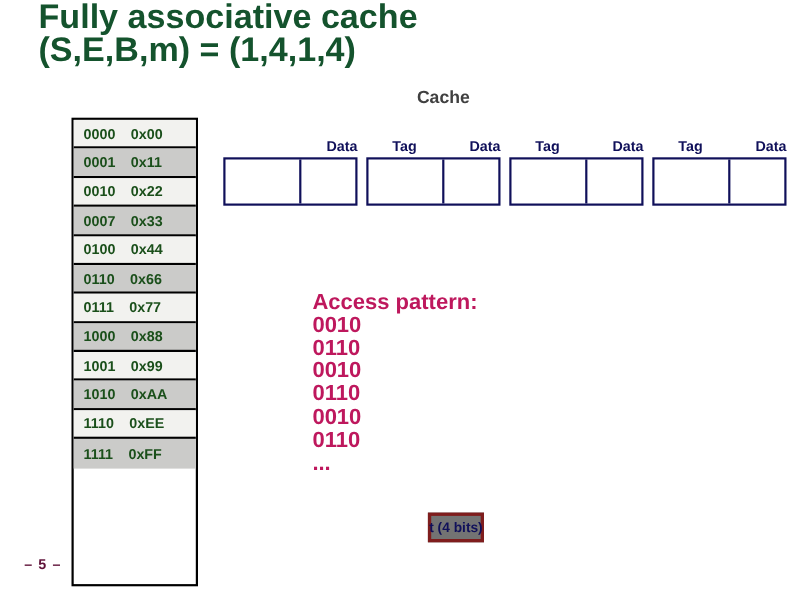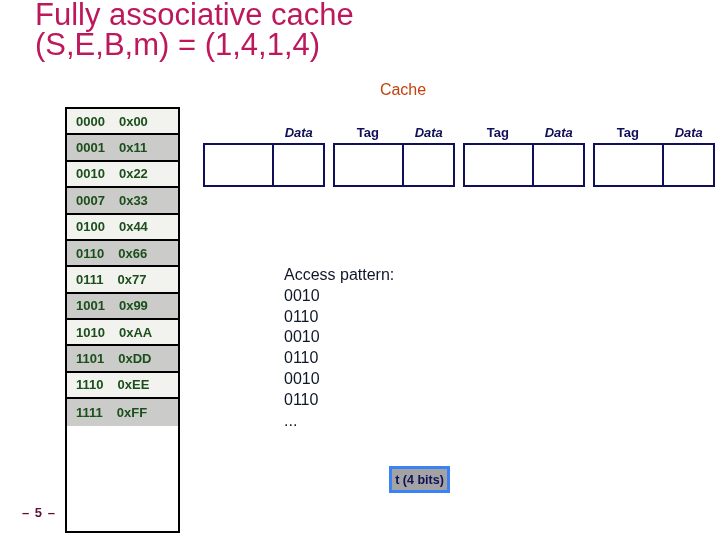--- a/index.html
+++ b/index.html
@@ -2,26 +2,26 @@
 <html><head>
 <meta charset="utf-8">
 <style>
   html,body{margin:0;padding:0;}
   body{
     width:720px;height:540px;position:relative;background:#ffffff;
     font-family:"Liberation Sans",sans-serif;overflow:hidden;
   }
   .title{
     position:absolute;left:35px;top:0px;
-    font-size:31px;font-weight:normal;line-height:30px;
-    color:#be185d;letter-spacing:0px;white-space:nowrap;
+    font-size:31px;font-weight:bold;line-height:30px;
+    color:#14532d;letter-spacing:0px;white-space:nowrap;
   }
   .cache-label{
     position:absolute;left:343px;top:81px;width:120px;text-align:center;
-    font-size:16px;font-weight:normal;color:#c2410c;
+    font-size:16px;font-weight:bold;color:#404040;
   }
   
   .mem-table{
     position:absolute;left:65px;top:107px;width:115px;height:426px;
     box-sizing:border-box;border:2px solid #000;
     display:grid;grid-template-rows:repeat(16,1fr);
   }
   .mem-row{
     box-sizing:border-box;border-bottom:2px solid #000000;
     display:flex;align-items:center;padding-left:9px;gap:14px;
@@ -34,36 +34,36 @@
   .cache-lines{
     position:absolute;left:203px;top:125px;width:512px;
     display:flex;gap:8px;
   }
   .cline{width:122px;}
   .cline-labels{
     display:flex;height:18px;
     font-size:13px;font-weight:bold;color:#10105a;
   }
   .cline-labels .tag-lab{width:57%;text-align:center;}
-  .cline-labels .data-lab{width:43%;text-align:center;font-style:italic;}
+  .cline-labels .data-lab{width:43%;text-align:right;}
   .cline-box{
     box-sizing:border-box;height:44px;border:2px solid #10105a;
     display:flex;background:#ffffff;
   }
   .cline-tag{width:57%;box-sizing:border-box;}
   .cline-data{width:43%;box-sizing:border-box;border-left:2px solid #10105a;}
   
   .access{
     position:absolute;left:284px;top:265px;
-    color:#0f172a;font-weight:normal;font-size:16px;line-height:20.8px;
+    color:#be185d;font-weight:bold;font-size:20px;line-height:20.8px;
   }
   
   .tbits{
-    position:absolute;left:389px;top:466px;width:61px;height:27px;
-    box-sizing:border-box;border:3px solid #3b82f6;background:#a3a3a3;
+    position:absolute;left:389px;top:466px;width:51px;height:27px;
+    box-sizing:border-box;border:3px solid #7f1d1d;background:#737373;
     display:flex;align-items:center;justify-content:center;
     font-size:12.5px;font-weight:bold;color:#10105a;white-space:nowrap;
   }
   .pageno{
     position:absolute;left:22px;top:505px;
     font-size:13px;font-weight:bold;color:#5e1138;letter-spacing:1px;
   }
 </style>
 </head>
 <body>
@@ -100,30 +100,30 @@
       </div>
       <div class="mem-row">
         <span class="addr">0110</span>
         <span class="val">0x66</span>
       </div>
       <div class="mem-row">
         <span class="addr">0111</span>
         <span class="val">0x77</span>
       </div>
       <div class="mem-row">
+        <span class="addr">1000</span>
+        <span class="val">0x88</span>
+      </div>
+      <div class="mem-row">
         <span class="addr">1001</span>
         <span class="val">0x99</span>
       </div>
       <div class="mem-row">
         <span class="addr">1010</span>
         <span class="val">0xAA</span>
-      </div>
-      <div class="mem-row">
-        <span class="addr">1101</span>
-        <span class="val">0xDD</span>
       </div>
       <div class="mem-row">
         <span class="addr">1110</span>
         <span class="val">0xEE</span>
       </div>
       <div class="mem-row">
         <span class="addr">1111</span>
         <span class="val">0xFF</span>
       </div>
     </div>

